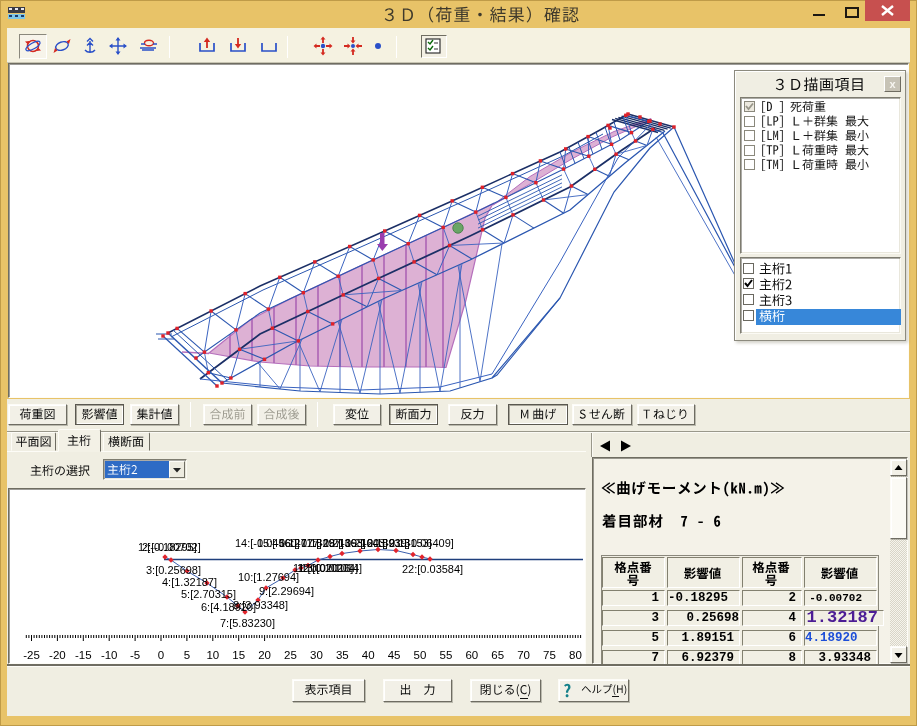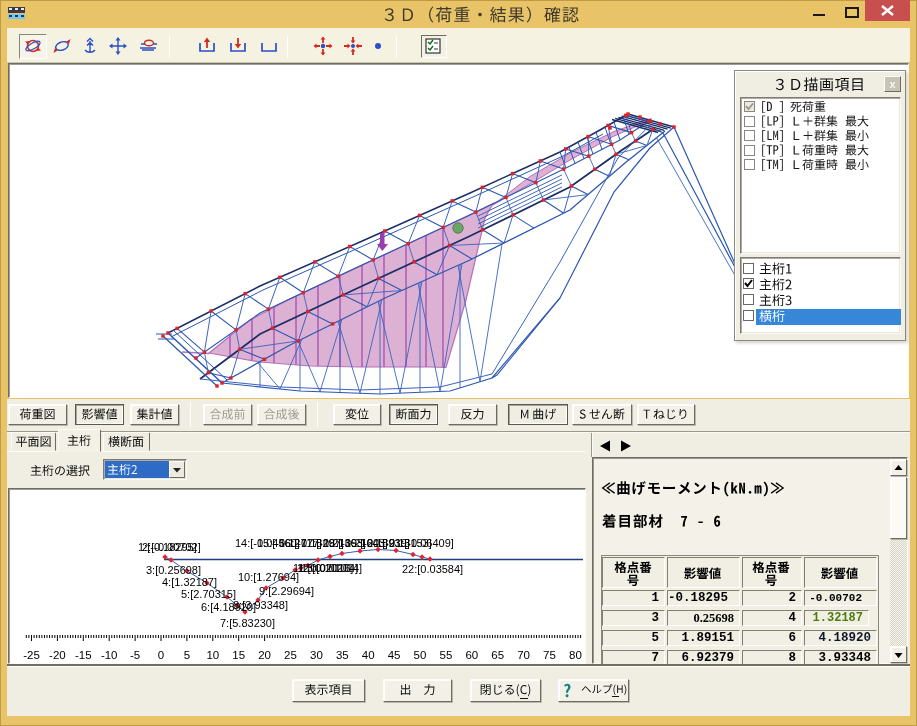--- a/index.html
+++ b/index.html
@@ -414,27 +414,27 @@
 <div class="abs" style="left:601px;top:555px;width:278px;height:112px;border:1px solid #8a887c;background:#F1EFE4"></div>
 <div class="cell" style="left:602px;top:557px;width:63px;height:31px"></div>
 <div class="cell" style="left:667px;top:557px;width:73px;height:31px"></div>
 <div class="cell" style="left:742px;top:557px;width:60px;height:31px"></div>
 <div class="cell" style="left:804px;top:557px;width:73px;height:31px"></div>
 <div class="cell" style="left:602px;top:590px;width:63px;height:16px;font-family:'Liberation Mono',monospace;font-size:12.5px;font-weight:bold;text-align:right;padding-right:5px;line-height:14px;color:#000">1</div>
 <div class="cell" style="left:667px;top:590px;width:73px;height:16px;font-family:'Liberation Mono',monospace;font-size:12.5px;font-weight:bold;text-align:left;padding-right:5px;line-height:14px;color:#000">-0.18295</div>
 <div class="cell" style="left:742px;top:590px;width:60px;height:16px;font-family:'Liberation Mono',monospace;font-size:12.5px;font-weight:bold;text-align:right;padding-right:5px;line-height:14px;color:#000">2</div>
 <div class="cell" style="left:804px;top:590px;width:73px;height:16px;font-family:'Liberation Mono',monospace;font-size:11px;font-weight:bold;text-align:right;padding-right:14px;line-height:14px;color:#000">-0.00702</div>
 <div class="cell" style="left:602px;top:610px;width:63px;height:16px;font-family:'Liberation Mono',monospace;font-size:12.5px;font-weight:bold;text-align:right;padding-right:5px;line-height:14px;color:#000">3</div>
-<div class="cell" style="left:667px;top:610px;width:73px;height:16px;font-family:Liberation Serif, serif;font-size:12.5px;font-weight:bold;text-align:right;padding-right:5px;line-height:14px;color:#000">0.25698</div>
+<div class="cell" style="left:667px;top:610px;width:73px;height:16px;font-family:Liberation Mono, monospace;font-size:12.5px;font-weight:bold;text-align:right;line-height:14px;color:#000">0.25698</div>
 <div class="cell" style="left:742px;top:610px;width:60px;height:16px;font-family:'Liberation Mono',monospace;font-size:12.5px;font-weight:bold;text-align:right;padding-right:5px;line-height:14px;color:#000">4</div>
-<div class="cell" style="left:804px;top:610px;width:65px;height:16px;font-family:'Liberation Mono',monospace;font-size:12px;font-weight:bold;text-align:right;padding-right:5px;line-height:14px;color:#4d7c0f">1.32187</div>
+<div class="cell" style="left:804px;top:610px;width:80px;height:16px;font-family:'Liberation Mono',monospace;font-size:17px;font-weight:bold;text-align:right;padding-right:5px;line-height:14px;color:#4c1d95">1.32187</div>
 <div class="cell" style="left:602px;top:630px;width:63px;height:16px;font-family:'Liberation Mono',monospace;font-size:12.5px;font-weight:bold;text-align:right;padding-right:5px;line-height:14px;color:#000">5</div>
 <div class="cell" style="left:667px;top:630px;width:73px;height:16px;font-family:'Liberation Mono',monospace;font-size:12.5px;font-weight:bold;text-align:right;padding-right:5px;line-height:14px;color:#000">1.89151</div>
 <div class="cell" style="left:742px;top:630px;width:60px;height:16px;font-family:'Liberation Mono',monospace;font-size:12.5px;font-weight:bold;text-align:right;padding-right:5px;line-height:14px;color:#000">6</div>
-<div class="cell" style="left:804px;top:630px;width:73px;height:16px;font-family:'Liberation Mono',monospace;font-size:12.5px;font-weight:bold;text-align:right;padding-right:5px;line-height:14px;color:#0f172a">4.18920</div>
+<div class="cell" style="left:804px;top:630px;width:73px;height:16px;font-family:'Liberation Mono',monospace;font-size:12.5px;font-weight:bold;text-align:right;padding-right:19px;line-height:14px;color:#1d4ed8">4.18920</div>
 <div class="cell" style="left:602px;top:650px;width:63px;height:16px;font-family:'Liberation Mono',monospace;font-size:12.5px;font-weight:bold;text-align:right;padding-right:5px;line-height:14px;color:#000">7</div>
 <div class="cell" style="left:667px;top:650px;width:73px;height:16px;font-family:'Liberation Mono',monospace;font-size:12.5px;font-weight:bold;text-align:right;padding-right:5px;line-height:14px;color:#000">6.92379</div>
 <div class="cell" style="left:742px;top:650px;width:60px;height:16px;font-family:'Liberation Mono',monospace;font-size:12.5px;font-weight:bold;text-align:right;padding-right:5px;line-height:14px;color:#000">8</div>
 <div class="cell" style="left:804px;top:650px;width:73px;height:16px;font-family:'Liberation Mono',monospace;font-size:12.5px;font-weight:bold;text-align:right;padding-right:5px;line-height:14px;color:#000">3.93348</div>
 <div class="abs" style="left:890px;top:459px;width:17px;height:204px;background:repeating-conic-gradient(#f6f4ec 0 25%,#d8d5c8 0 50%);background-size:2px 2px"></div>
 <div class="btn" style="left:890px;top:459px;width:17px;height:17px"></div>
 <svg class="abs" style="left:894px;top:464px" width="9" height="7" viewBox="0 0 9 7">
     <path d="M4.5,1 L8.5,6 L0.5,6 Z" fill="#000"></path>
   </svg>
 <div class="btn" style="left:890px;top:477px;width:17px;height:62px;background:#FBFAF4"></div>

